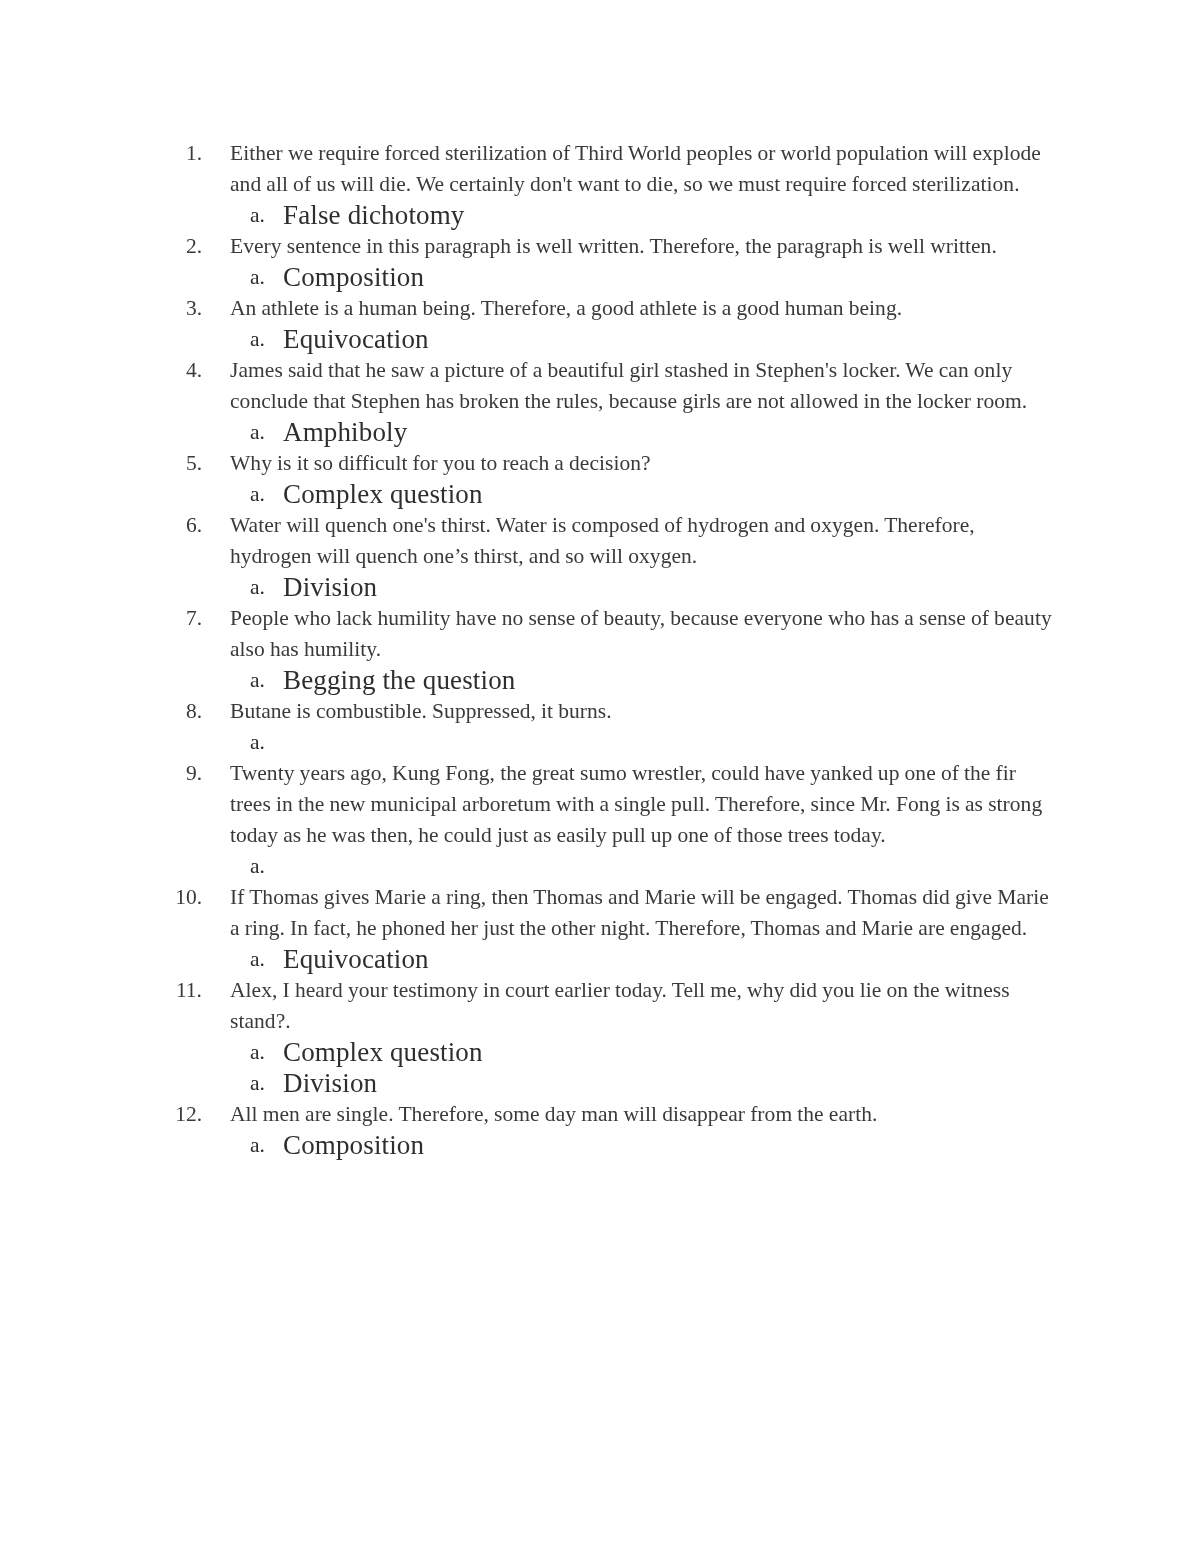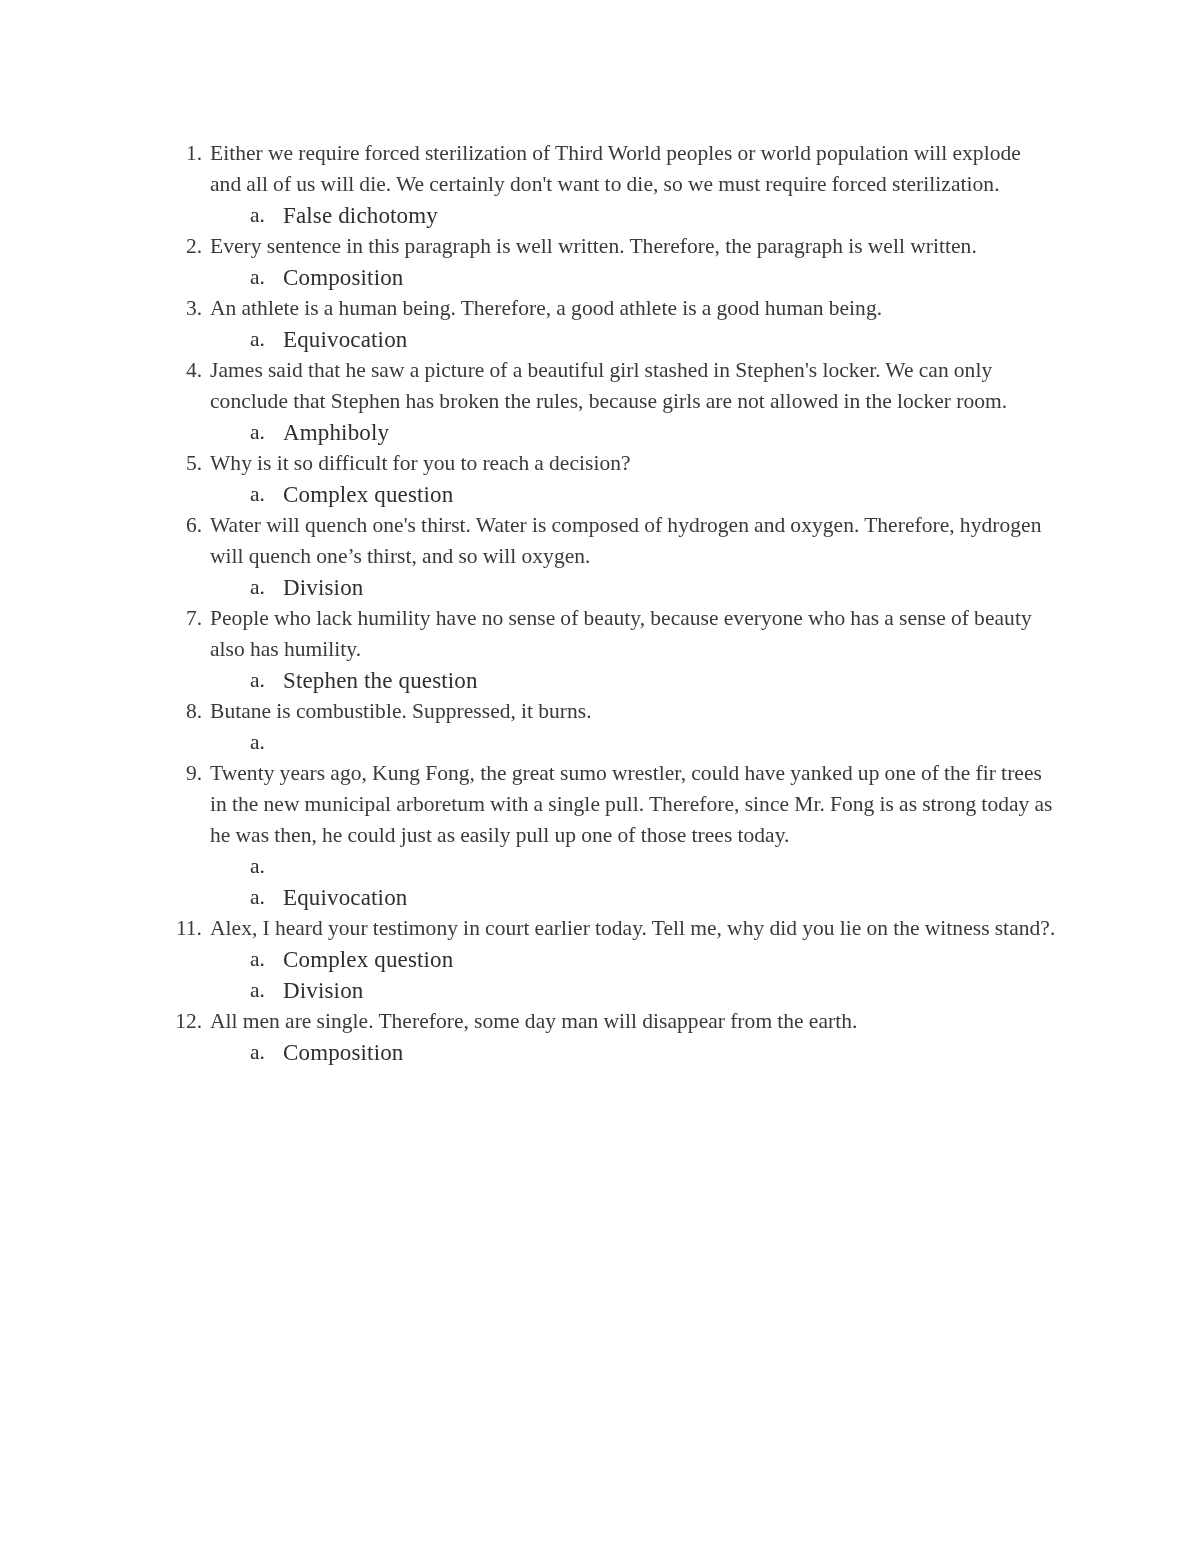--- a/index.html
+++ b/index.html
@@ -58,38 +58,39 @@
     white-space: nowrap;
   }
   .prompt-text {
     display: block;
     font-size: 21.5px;
     line-height: 31px;
     color: #3a3a3a;
     text-align: left;
     word-spacing: -0.3px;
     letter-spacing: 0.05px;
+    margin-left: 20px;
   }
   
   .answer-row {
     position: relative;
     padding-left: 107px;  
     min-height: 31px;
   }
   .answer-marker {
     position: absolute;
     left: 74px;           
     top: 0;
     font-size: 21.5px;
     line-height: 31px;
     color: #2e2e2e;
   }
   .answer-text {
     display: block;
-    font-size: 23px;
+    font-size: 27px;
     line-height: 31px;
     color: #2e2e2e;
     letter-spacing: 0.15px;
   }
 </style>
 </head>
 <body>
 
 <div class="page">
   <div class="content">
@@ -161,21 +162,21 @@
         </div>
       </li>
 
       <li class="fallacy-item">
         <div class="prompt-row">
           <span class="item-number">7.</span>
           <span class="prompt-text">People who lack humility have no sense of beauty, because everyone who has a sense of beauty also has humility.</span>
         </div>
         <div class="answer-row">
           <span class="answer-marker">a.</span>
-          <span class="answer-text">Stephen the question</span>
+          <span class="answer-text">Begging the question</span>
         </div>
       </li>
 
       <li class="fallacy-item">
         <div class="prompt-row">
           <span class="item-number">8.</span>
           <span class="prompt-text">Butane is combustible. Suppressed, it burns.</span>
         </div>
         <div class="answer-row">
           <span class="answer-marker">a.</span>
@@ -186,20 +187,24 @@
         <div class="prompt-row">
           <span class="item-number">9.</span>
           <span class="prompt-text">Twenty years ago, Kung Fong, the great sumo wrestler, could have yanked up one of the fir trees in the new municipal arboretum with a single pull. Therefore, since Mr. Fong is as strong today as he was then, he could just as easily pull up one of those trees today.</span>
         </div>
         <div class="answer-row">
           <span class="answer-marker">a.</span>
         </div>
       </li>
 
       <li class="fallacy-item">
+        <div class="prompt-row">
+          <span class="item-number">10.</span>
+          <span class="prompt-text">If Thomas gives Marie a ring, then Thomas and Marie will be engaged. Thomas did give Marie a ring. In fact, he phoned her just the other night. Therefore, Thomas and Marie are engaged.</span>
+        </div>
         <div class="answer-row">
           <span class="answer-marker">a.</span>
           <span class="answer-text">Equivocation</span>
         </div>
       </li>
 
       <li class="fallacy-item">
         <div class="prompt-row">
           <span class="item-number">11.</span>
           <span class="prompt-text">Alex, I heard your testimony in court earlier today. Tell me, why did you lie on the witness stand?.</span>

